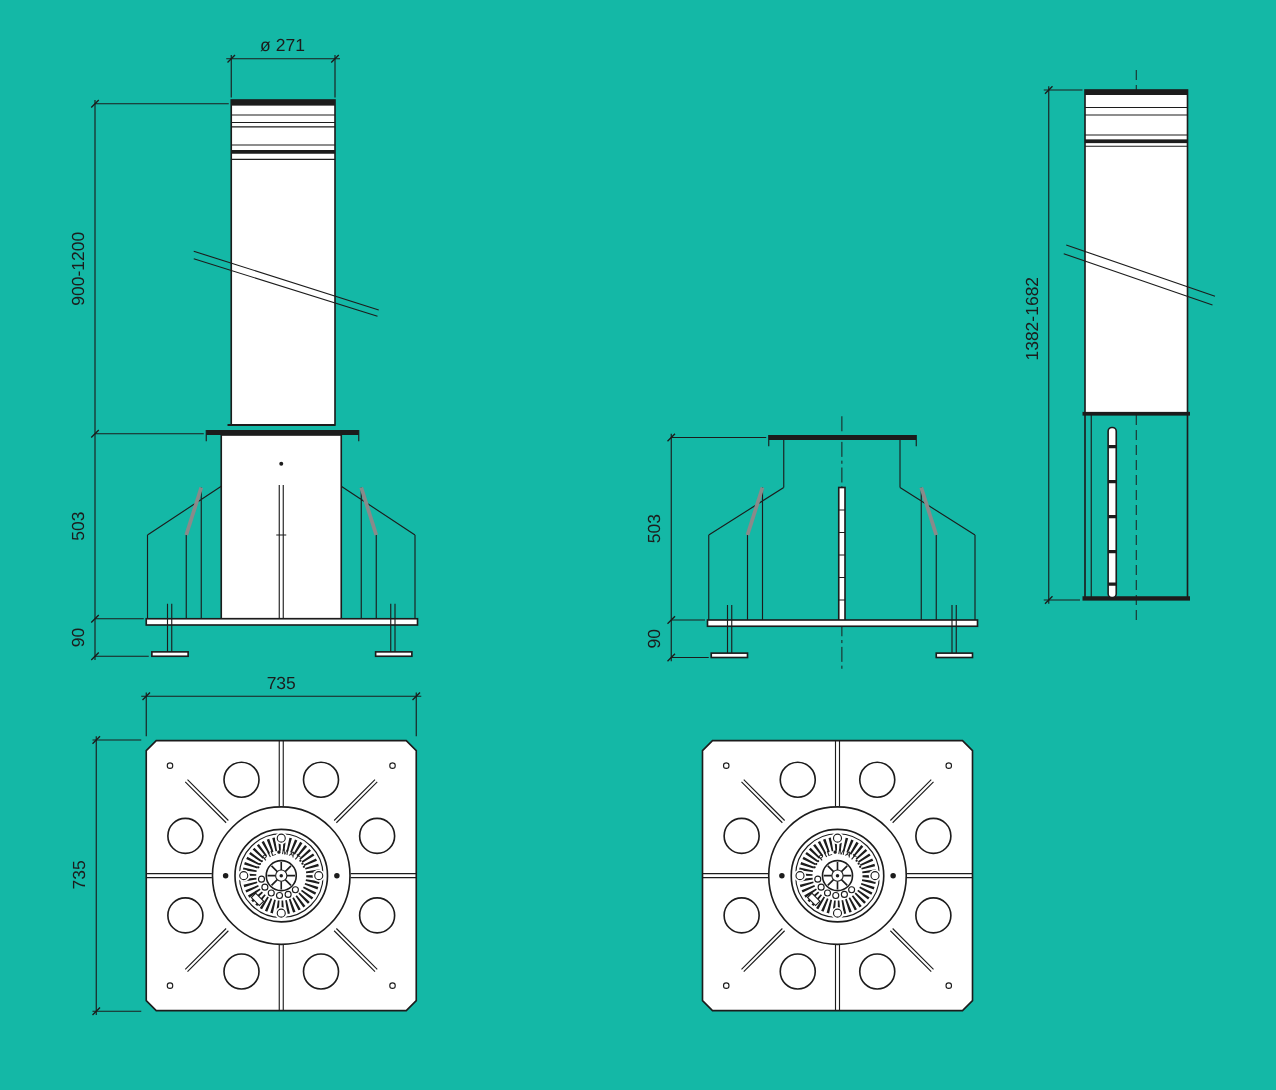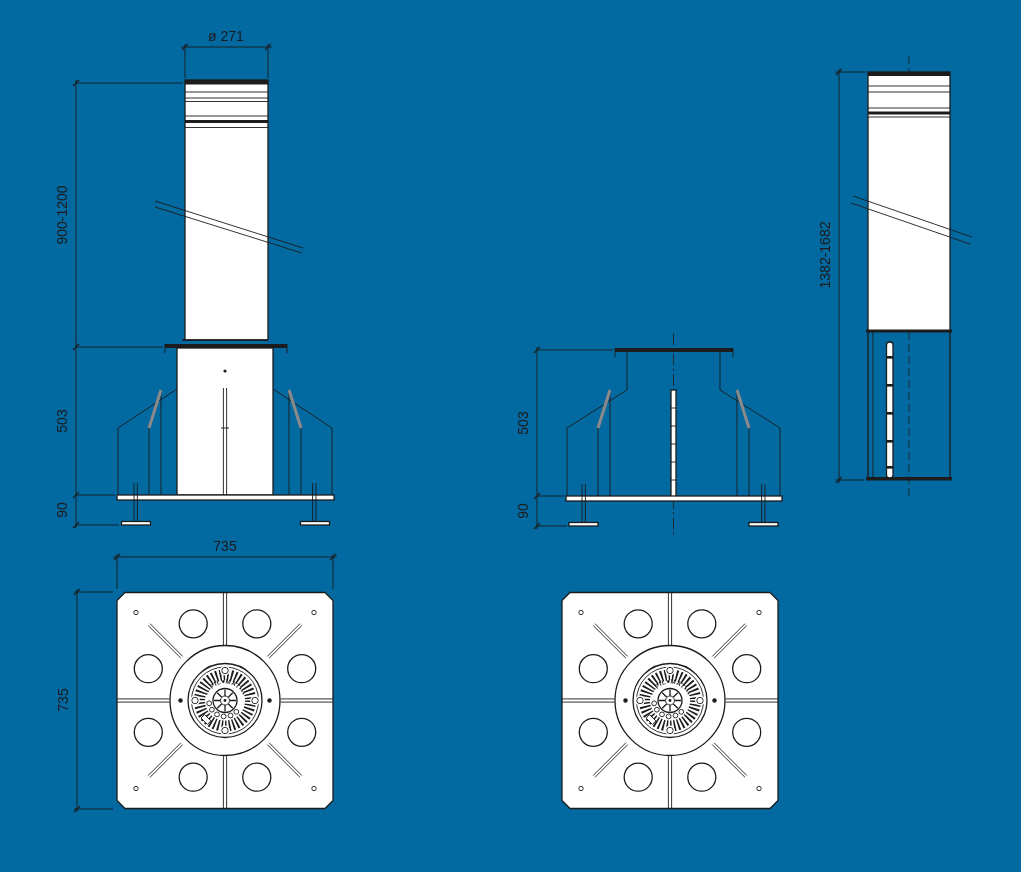--- a/index.html
+++ b/index.html
@@ -1,17 +1,17 @@
 <!DOCTYPE html>
 <html><head>
 <meta charset="utf-8">
 <style>
   html,body { margin:0; padding:0; background:#ffffff; }
   .canvas {
-    position:relative; width:1021px; height:872px; background:#0369a1;
+    position:relative; width:1021px; height:872px; background:#14b8a6;
     font-family:"Liberation Sans", sans-serif; overflow:hidden;
   }
   svg text {
     font-family:"Liberation Sans", sans-serif;
     font-size:14px; fill:#1c1c1c;
   }
   .line  { stroke:#1c1c1c; stroke-width:1.3; fill:none; }
   .linew { stroke:#1c1c1c; stroke-width:1.3; fill:#ffffff; }
   .thin  { stroke:#1c1c1c; stroke-width:0.9; fill:none; }
   .thinw { stroke:#1c1c1c; stroke-width:0.9; fill:#ffffff; }

